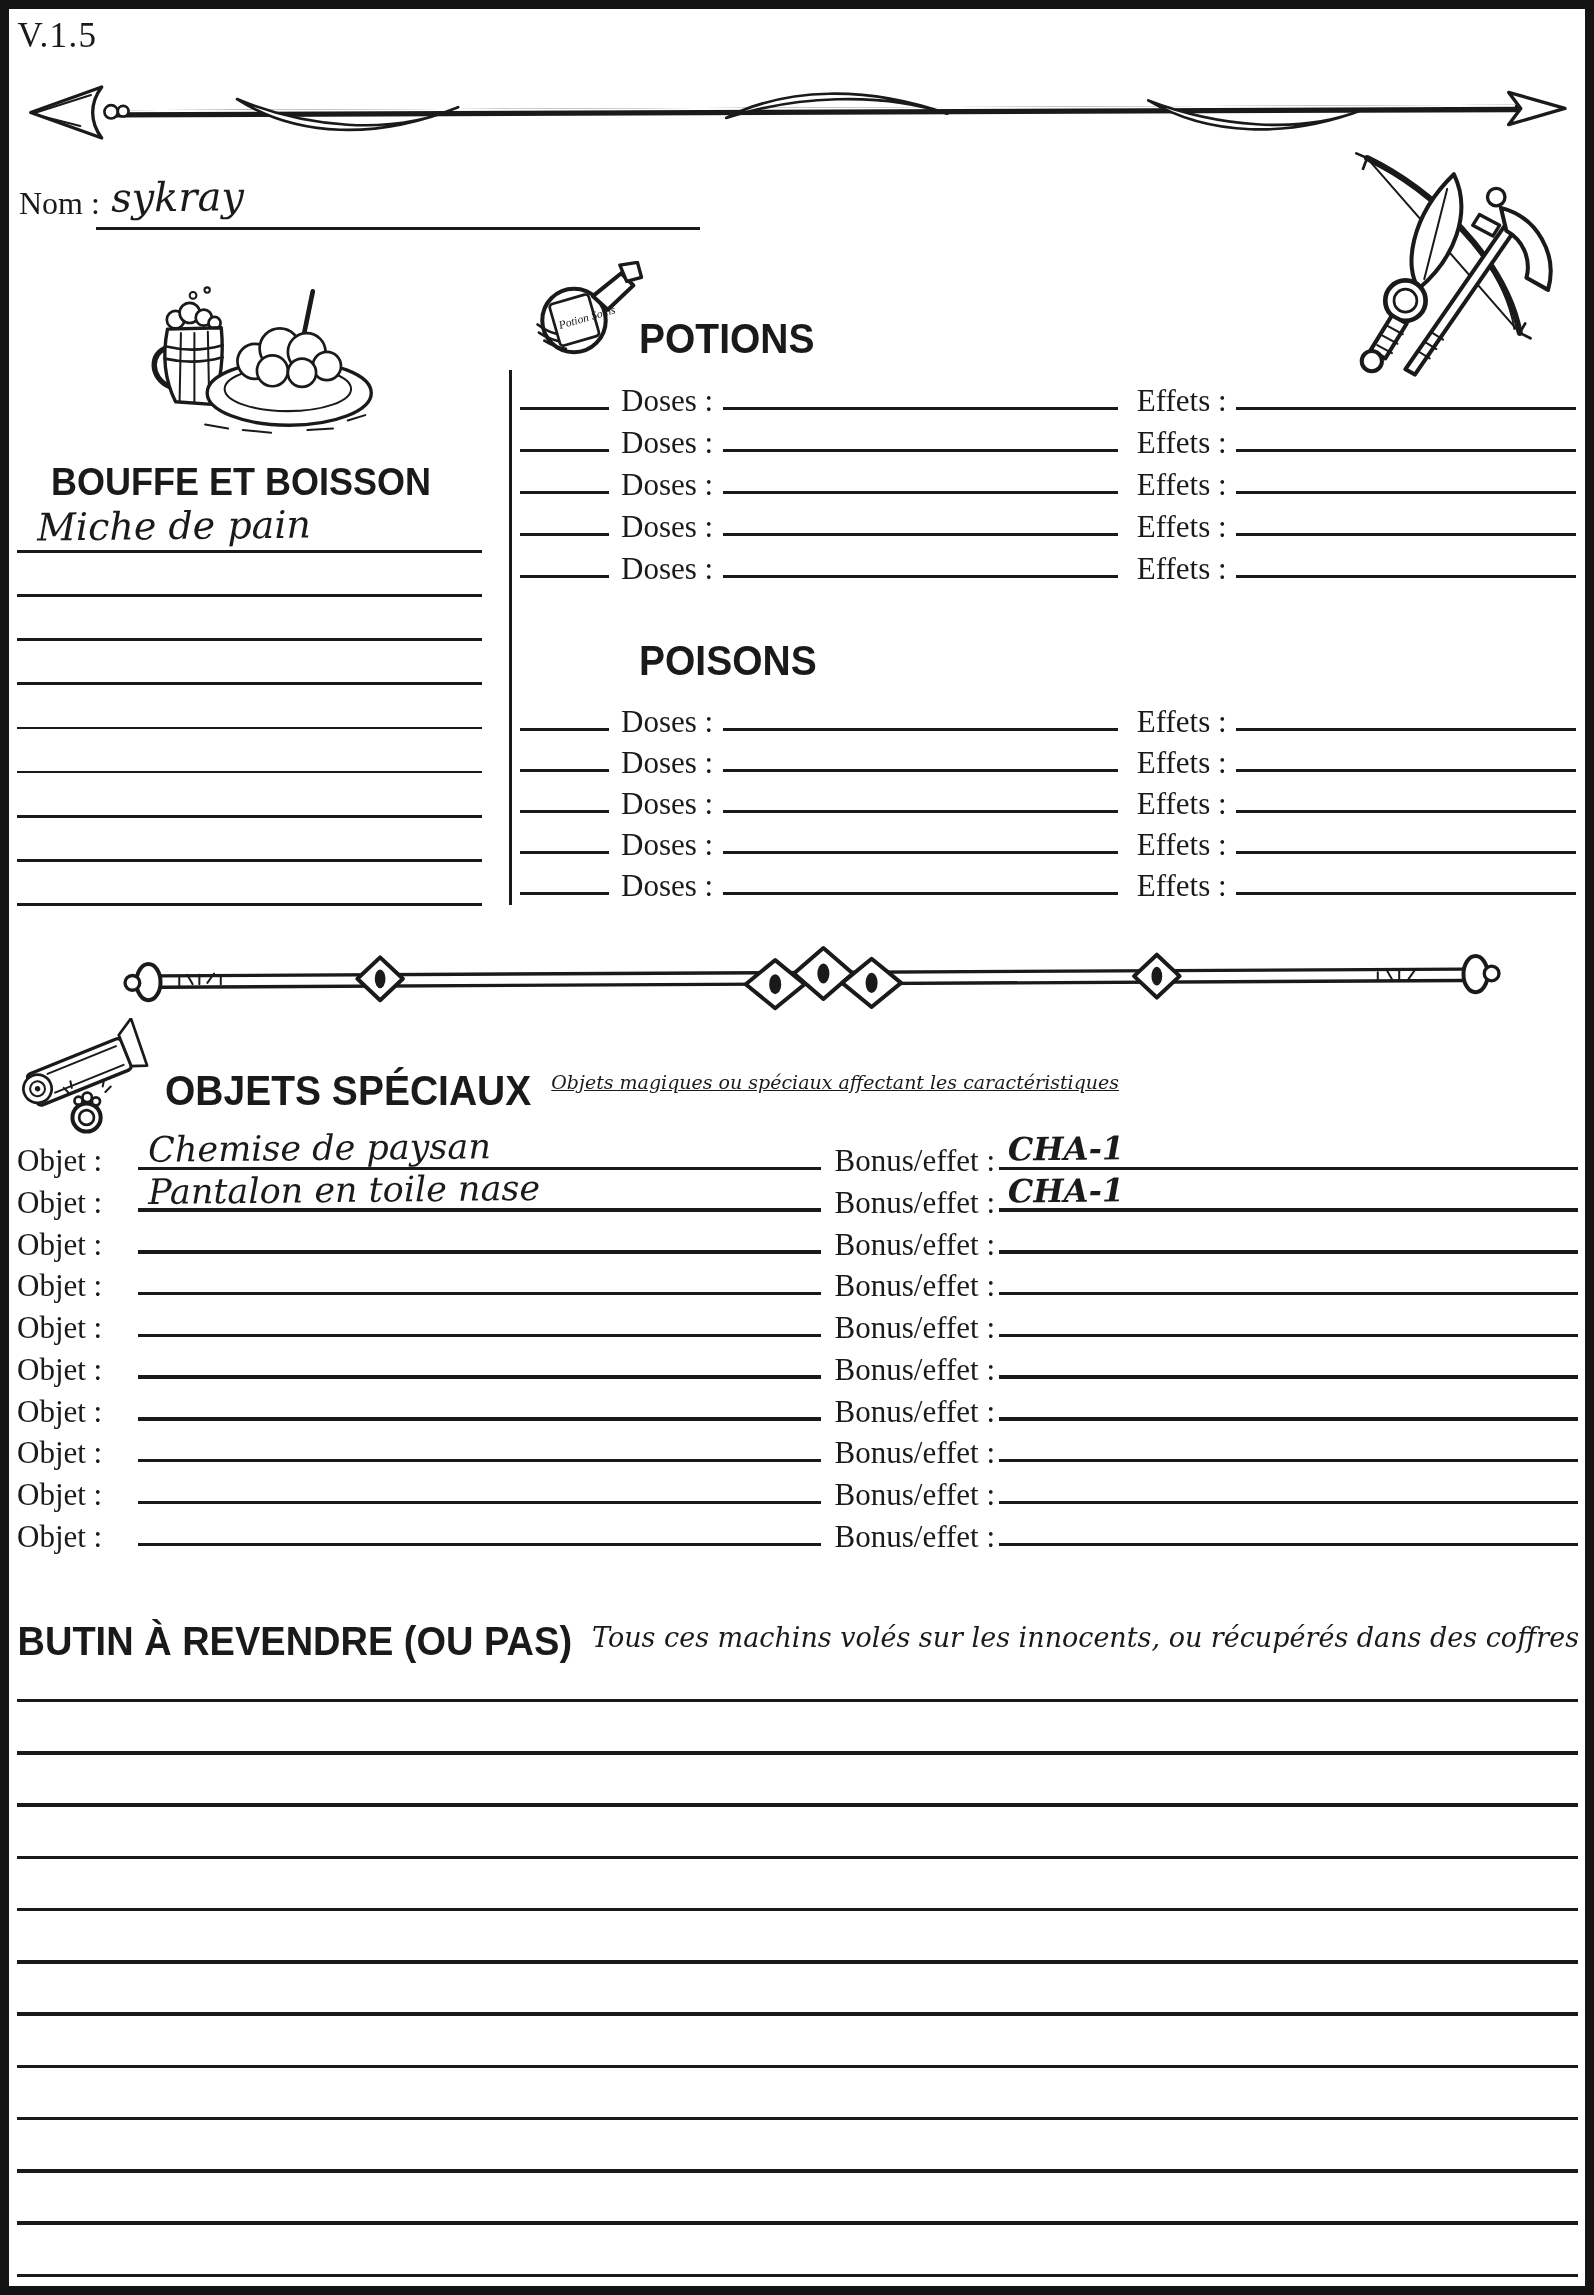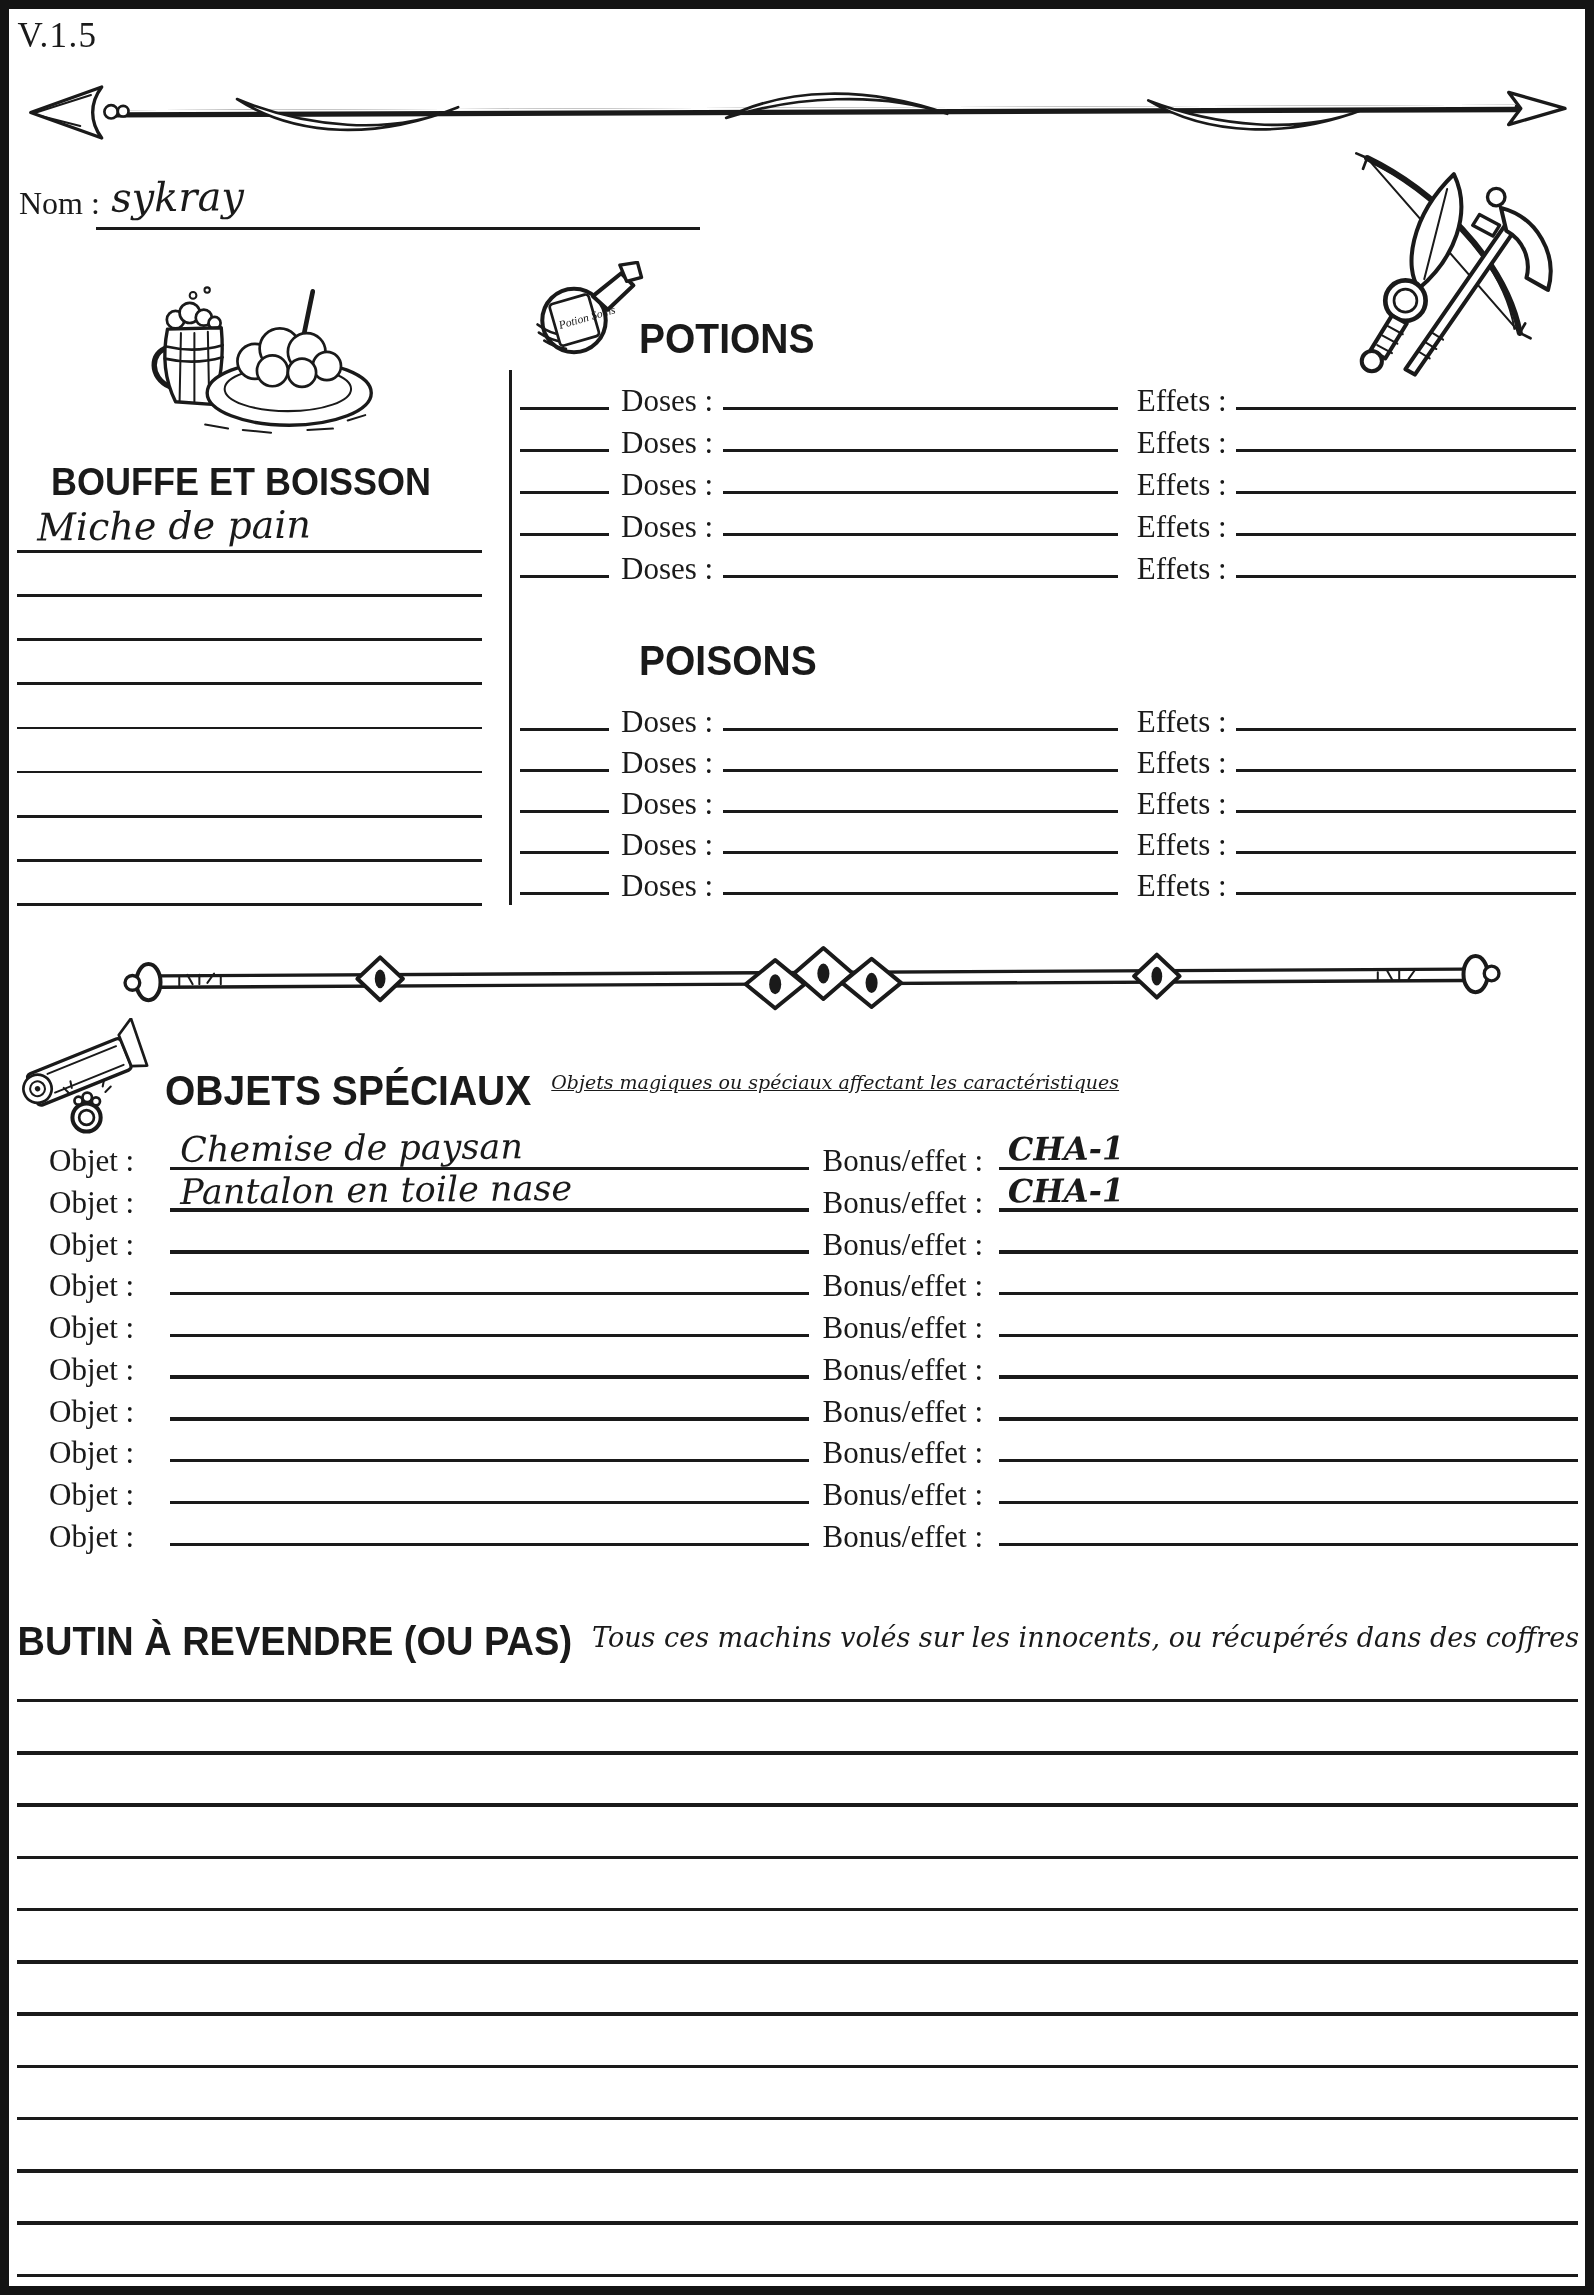--- a/index.html
+++ b/index.html
@@ -108,23 +108,23 @@
 
   
   .objets-headrow{left:165px;top:1071px;}
   .objets-headrow .subtitle{font-size:19px;text-decoration:underline;}
   .objet-rows{
     left:17px;top:1132px;width:1561px;height:414px;
     display:flex;flex-direction:column;justify-content:space-between;
   }
   .objet-row{display:flex;align-items:flex-end;height:38px;}
   .objet-row .lbl{transform:translateY(6px);}
-  .lbl-objet{width:116px;margin-left:32px;}
+  .lbl-objet{width:116px;}
   .seg-objline{flex:1;margin-left:5.4px;}
-  .lbl-bonus{margin-left:13.5px;margin-right:16px;}
+  .lbl-bonus{margin-left:13.5px;margin-right:4px;}
   .seg-bonusline{width:579px;}
   .seg .hand{
     position:absolute;left:9.4px;bottom:2px;
   }
   .hand-bonus{font-weight:bold;font-size:32px;}
 
   
   .butin-headrow{left:17.5px;top:1622px;}
   .butin-headrow .heading{font-size:38px;}
   .butin-headrow .subtitle{font-size:27px;}

